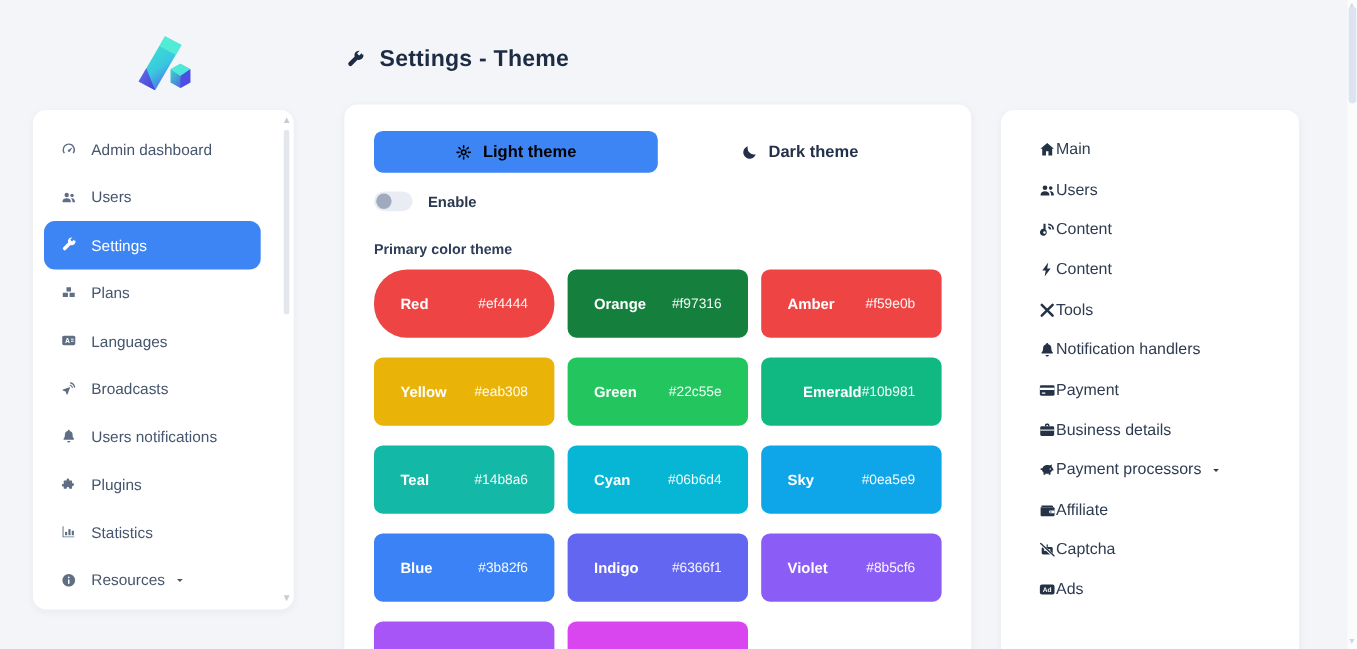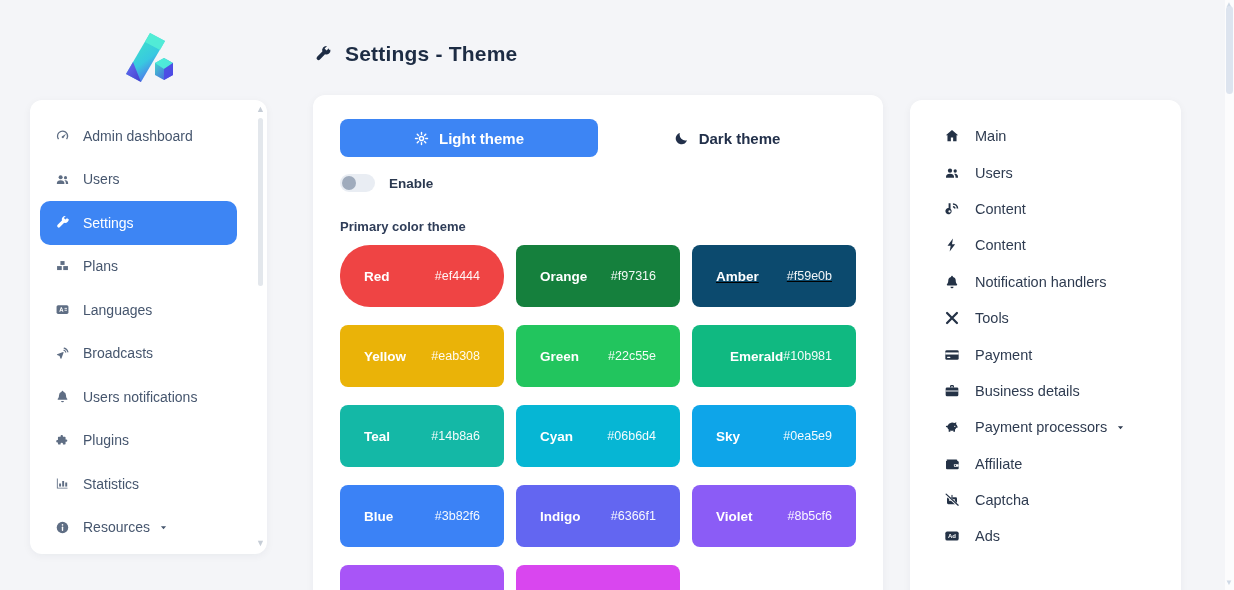--- a/index.html
+++ b/index.html
@@ -34,41 +34,41 @@
   
   .sb-thumb { position:absolute; right:4px; top:18px; width:5px; height:168px; border-radius:3px; background:#e3e7ec; cursor:pointer; }
   .sb-arrow { position:absolute; right:2px; font-size:9px; color:#c6cdd6; line-height:9px; cursor:pointer; }
   .sb-arrow.up { top:5px; } .sb-arrow.down { bottom:6px; }
 
   
   .theme-tabs { display:flex; }
   .theme-tab { flex:1; height:38px; border:none; border-radius:8px; background:transparent;
                display:flex; align-items:center; justify-content:center; gap:10px;
                font-family:inherit; font-size:15px; font-weight:600; color:#22304a; cursor:pointer; }
-  .theme-tab.active { background:#3d85f4; color:#ffffff; }
+  .theme-tab.active { background:#3d85f4; color:#000000; }
   .theme-tab svg { width:15px; height:15px; display:block; }
 
   .enable-row { display:flex; align-items:center; gap:14px; margin-top:17px; }
   .toggle { width:35px; height:18px; border-radius:10px; background:#e9edf3; position:relative; cursor:pointer; }
   .toggle .knob { position:absolute; left:2px; top:2px; width:14px; height:14px; border-radius:50%; background:#9fabbc; }
   .enable-label { font-size:13.5px; font-weight:700; color:#2b3950; }
 
   .palette-label { margin-top:27px; font-size:13px; font-weight:700; color:#2f3d58; }
   .swatch-grid { margin-top:11px; display:grid; grid-template-columns:repeat(3,1fr); column-gap:12px; row-gap:18px; }
   .swatch { height:62px; border-radius:8px; display:flex; align-items:center; justify-content:space-between;
             padding:0 24px; cursor:pointer; }
   .swatch .sname { color:#fff; font-size:13.5px; font-weight:700; }
   .swatch .shex  { color:rgba(255,255,255,.95); font-size:12.5px; }
 
   
   .nav-r-item { display:flex; align-items:center; height:36.4px; padding-left:33px; cursor:pointer;
                 color:#2e3b50; font-size:14.5px; }
   .nav-r-item .nico { width:17px; height:17px; display:flex; align-items:center; justify-content:center; color:#243246; flex:0 0 17px; }
   .nav-r-item .nico svg { width:16px; height:16px; display:block; }
-  .nav-r-item .nlabel { margin-left:15px; white-space:nowrap; }
+  .nav-r-item .nlabel { white-space:nowrap; }
 
   
   .pg-track { position:absolute; right:0; top:0; width:9px; height:590px; background:#fcfcfd; }
   .pg-thumb { position:absolute; right:1px; top:6px; width:7px; height:88px; background:#dde4ef; border-radius:4px; cursor:pointer; }
   .pg-arrow { position:absolute; right:1px; font-size:8px; color:#cfd9e6; line-height:8px; cursor:pointer; }
   .pg-arrow.up { top:1px; } .pg-arrow.down { bottom:3px; }
 </style>
 </head>
 <body>
 
@@ -248,21 +248,21 @@
     <div class="palette-label">Primary color theme</div>
     <div class="swatch-grid" id="swatch-grid">
         <div class="swatch" style="background: rgb(239, 68, 68); border-radius: 30px;">
           <span class="sname">Red</span>
           <span class="shex">#ef4444</span>
         </div>
         <div class="swatch" style="background: #15803d;">
           <span class="sname">Orange</span>
           <span class="shex">#f97316</span>
         </div>
-        <div class="swatch" style="background: #0c4a6e; text-decoration: underline;">
+        <div class="swatch" style="background: #ef4444;">
           <span class="sname">Amber</span>
           <span class="shex">#f59e0b</span>
         </div>
         <div class="swatch" style="background: rgb(234, 179, 8);">
           <span class="sname">Yellow</span>
           <span class="shex">#eab308</span>
         </div>
         <div class="swatch" style="background: rgb(34, 197, 94);">
           <span class="sname">Green</span>
           <span class="shex">#22c55e</span>
@@ -341,32 +341,32 @@
           <span class="nico">
             <svg viewBox="0 0 24 24" fill="currentColor">
               <path d="M13.4 2.3L5.3 13.2h4.7l-1.5 8.5 8.2-10.9h-4.7z"></path>
             </svg>
           </span>
           <span class="nlabel">Content</span>
         </div>
         <div class="nav-r-item">
           <span class="nico">
             <svg viewBox="0 0 24 24" fill="currentColor">
+              <path d="M4.6 4.6l14.8 14.8M19.4 4.6L4.6 19.4" stroke="currentColor" stroke-width="3.4" fill="none" stroke-linecap="round"></path>
+            </svg>
+          </span>
+          <span class="nlabel">Tools</span>
+        </div>
+        <div class="nav-r-item">
+          <span class="nico">
+            <svg viewBox="0 0 24 24" fill="currentColor">
               <path d="M12 2.6c-.8 0-1.4.6-1.4 1.4v.5a5.6 5.6 0 0 0-4.2 5.4c0 3.2-.9 4.4-1.9 5.5-.3.3-.4.8-.2 1.2.2.4.6.6 1 .6h13.4c.4 0 .8-.2 1-.6.2-.4.1-.9-.2-1.2-1-1.1-1.9-2.3-1.9-5.5a5.6 5.6 0 0 0-4.2-5.4V4c0-.8-.6-1.4-1.4-1.4zM14.3 19h-4.6a2.3 2.3 0 0 0 4.6 0z"></path>
             </svg>
           </span>
           <span class="nlabel">Notification handlers</span>
-        </div>
-        <div class="nav-r-item">
-          <span class="nico">
-            <svg viewBox="0 0 24 24" fill="currentColor">
-              <path d="M4.6 4.6l14.8 14.8M19.4 4.6L4.6 19.4" stroke="currentColor" stroke-width="3.4" fill="none" stroke-linecap="round"></path>
-            </svg>
-          </span>
-          <span class="nlabel">Tools</span>
         </div>
         <div class="nav-r-item">
           <span class="nico">
             <svg viewBox="0 0 24 24" fill="currentColor">
               <rect x="2" y="4.8" width="20" height="14.4" rx="2"></rect>
               <rect x="2" y="8.2" width="20" height="3.1" fill="#fff"></rect>
               <rect x="4.6" y="14.6" width="5" height="1.8" rx="0.6" fill="#fff"></rect>
             </svg>
           </span>
           <span class="nlabel">Payment</span>

